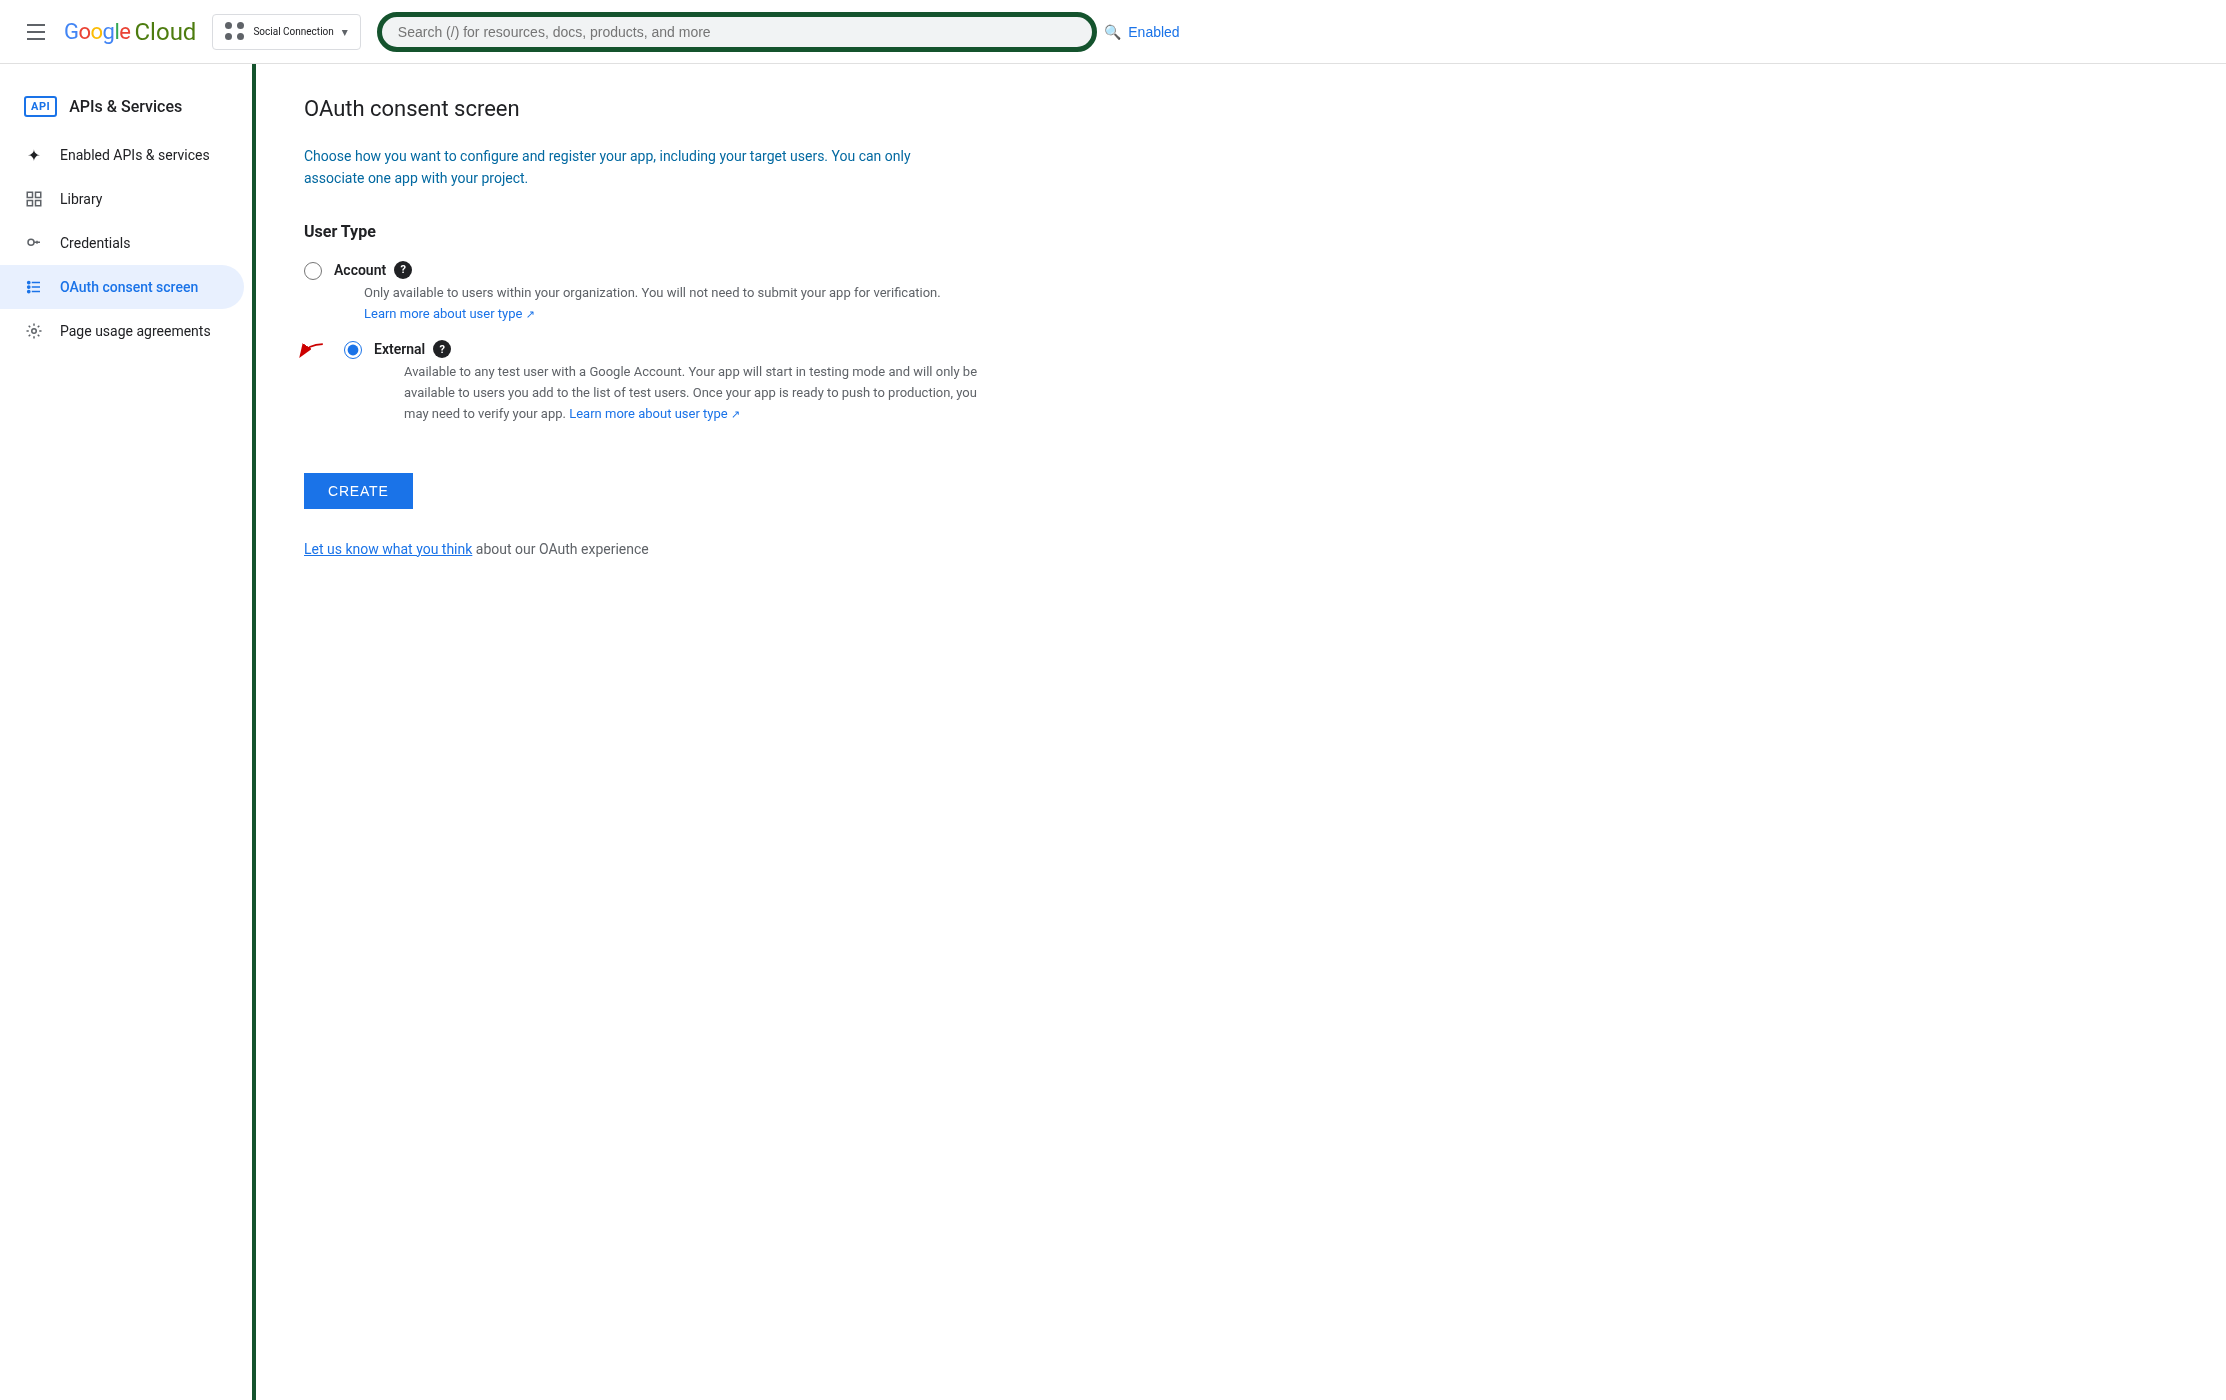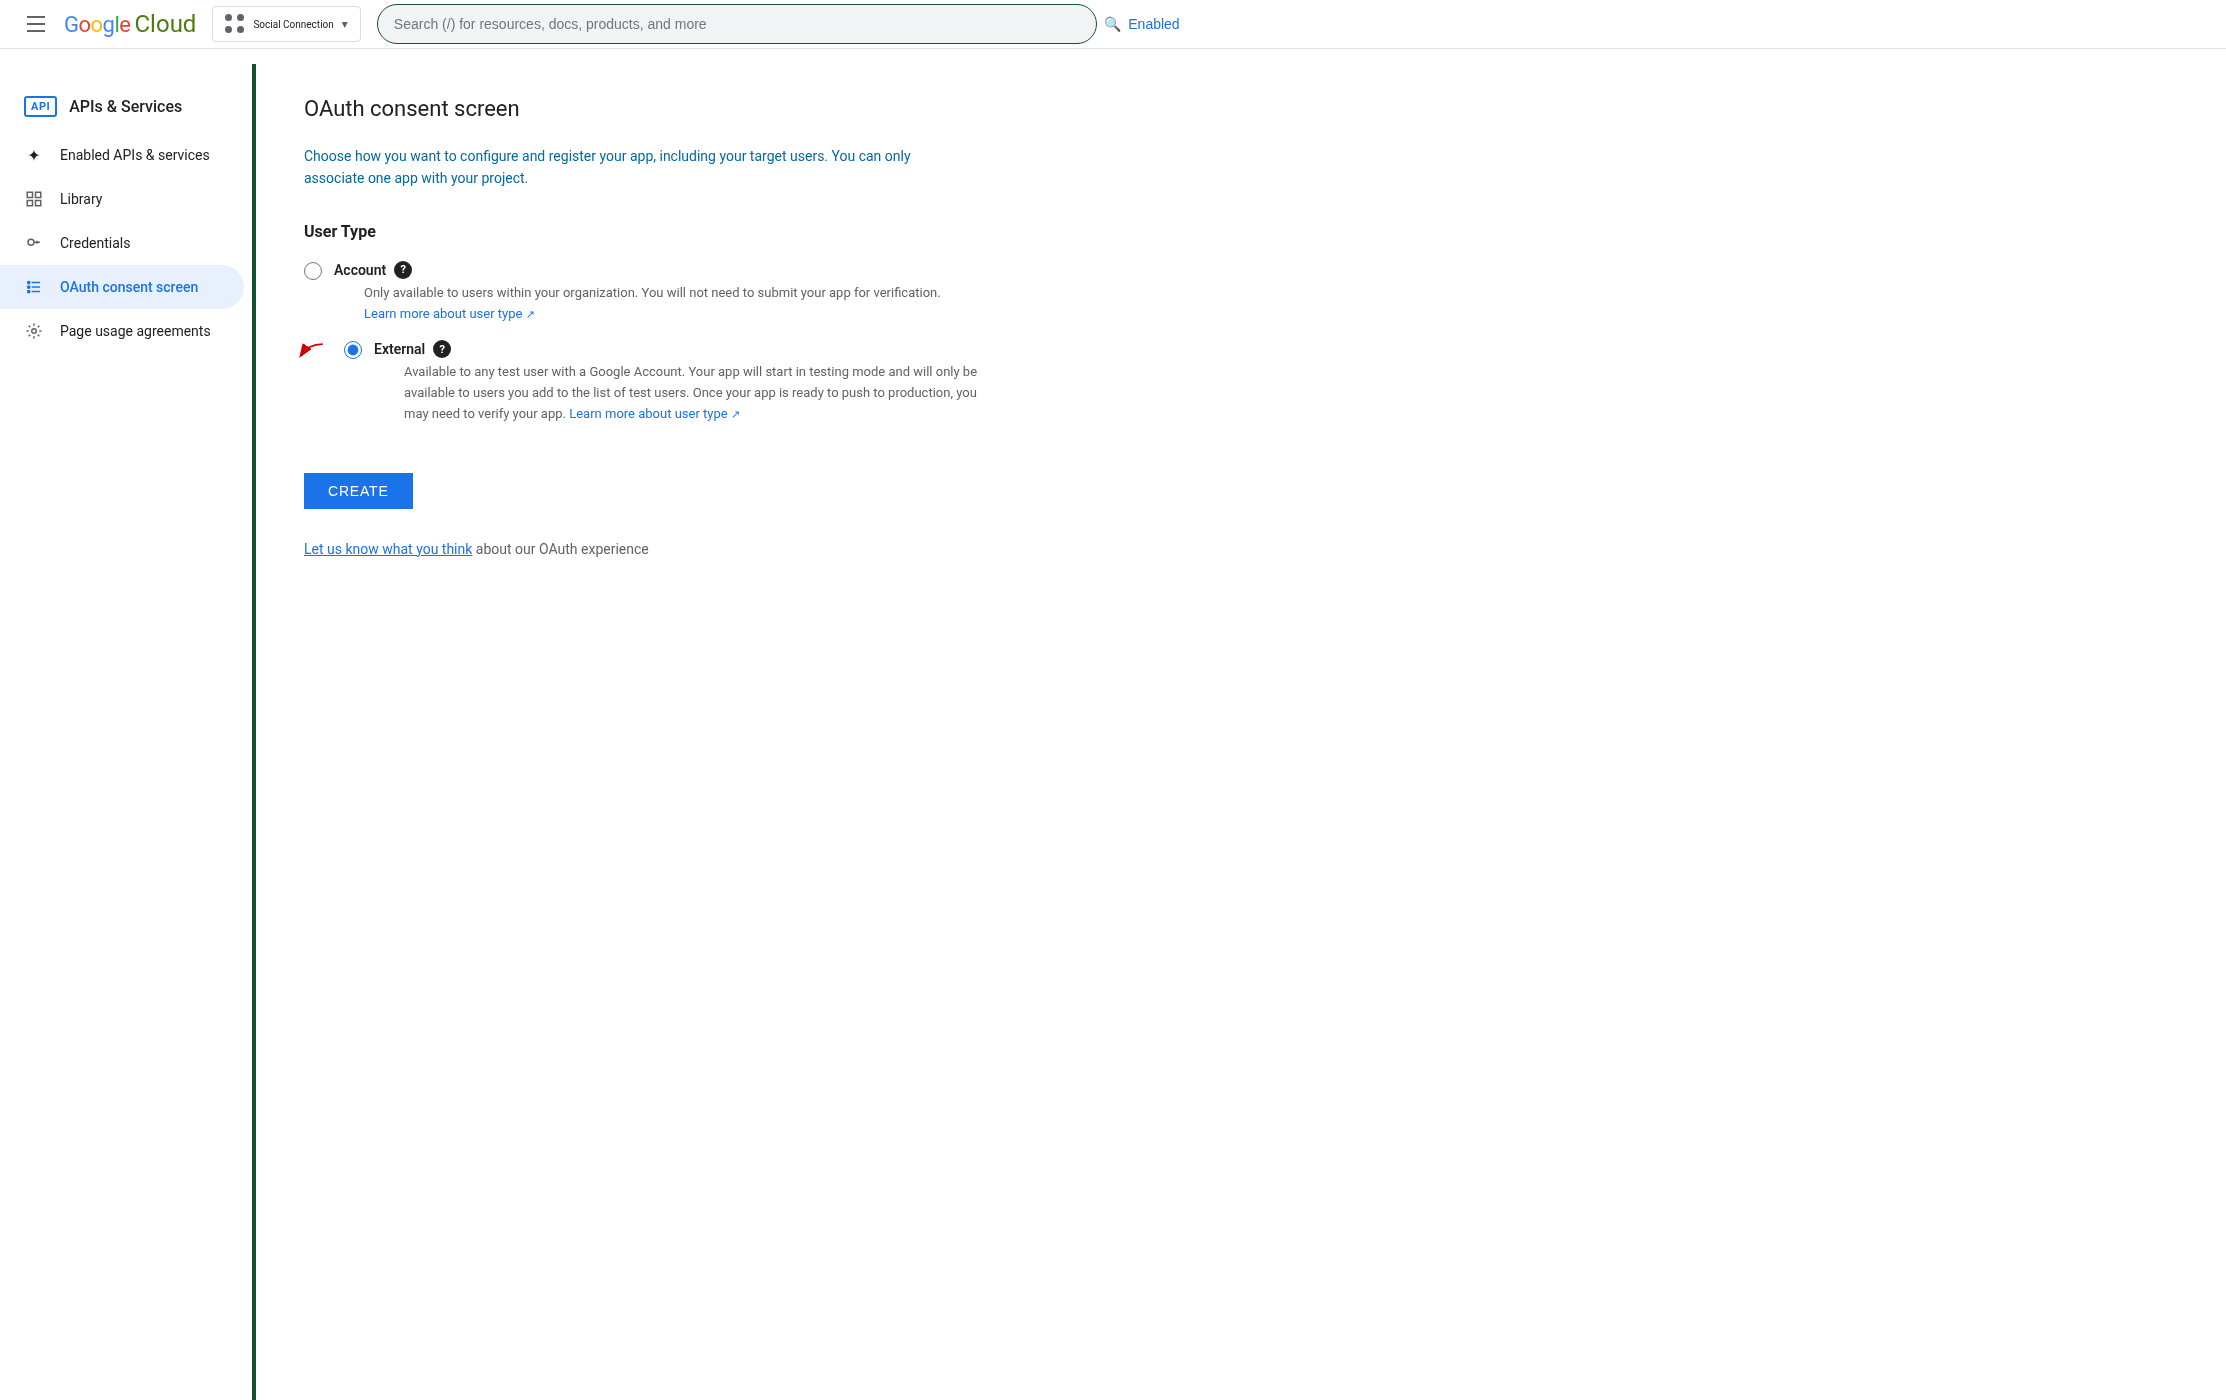--- a/index.html
+++ b/index.html
@@ -2,21 +2,21 @@
 <html><head>
   <meta charset="utf-8">
   <style>
     * { box-sizing: border-box; margin: 0; padding: 0; }
     body { font-family: 'Google Sans', Roboto, Arial, sans-serif; background: #fff; color: #202124; font-size: 14px; }
 
     
     .header {
       display: flex;
       align-items: center;
-      height: 49px;
+      height: 64px;
       padding: 0 16px;
       border-bottom: 1px solid #e0e0e0;
       background: #fff;
       position: fixed;
       top: 0;
       left: 0;
       right: 0;
       z-index: 100;
     }
     .header-menu-icon {
@@ -82,21 +82,21 @@
       background: #5f6368;
     }
     .project-name { font-size: 10px; color: #202124; }
     .chevron-down { font-size: 12px; color: #5f6368; }
 
     .search-bar {
       flex: 1;
       display: flex;
       align-items: center;
       height: 40px;
-      border: 1px solid #14532d;
+      border: 5px solid #14532d;
       border-radius: 24px;
       padding: 0 16px;
       background: #f1f3f4;
       max-width: 720px;
     }
     .search-bar input {
       flex: 1;
       border: none;
       background: transparent;
       outline: none;

